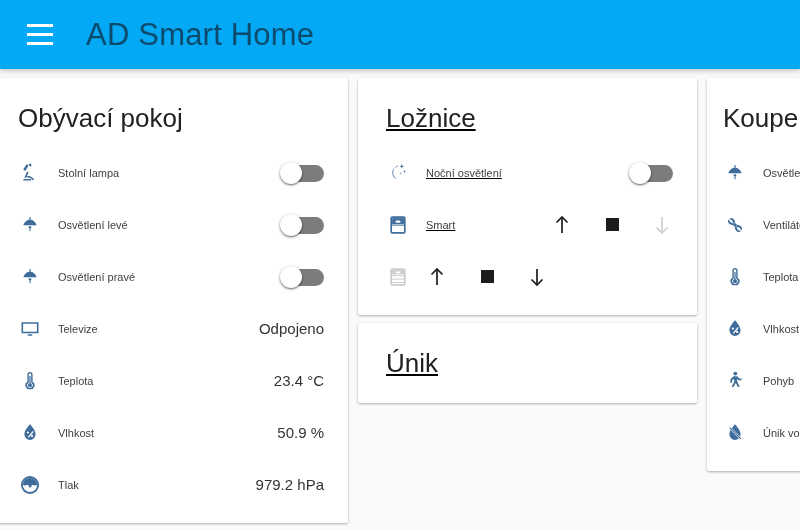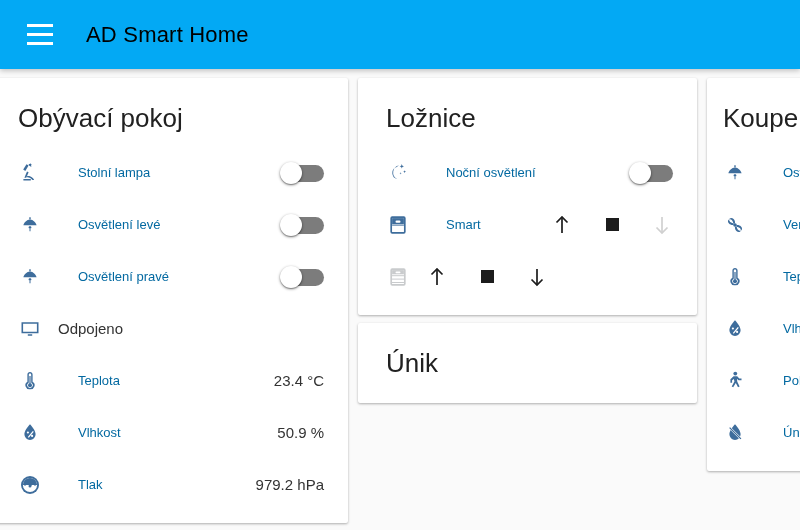--- a/index.html
+++ b/index.html
@@ -21,28 +21,28 @@
   }
   .menu-btn {
     width: 48px; height: 48px; margin-left: 16px;
     display: flex; flex-direction: column; justify-content: center; align-items: center;
     cursor: pointer;
   }
   .menu-btn i {
     display: block; width: 26px; height: 3px; background: #ffffff; margin: 3px 0; border-radius: 0;
   }
   .app-title {
-    color: #000000; font-size: 22px; margin-left: 22px; letter-spacing: .2px;
+    color: #0c4a6e; font-size: 31px; margin-left: 22px; letter-spacing: .2px;
     white-space: nowrap;
   }
 
   
   .column { position: absolute; top: 78px; }
   .col-1 { left: -10px; width: 358px; }
-  .col-2 { left: 358px; width: 339px; }
+  .col-2 { left: 358px; width: 339px; text-decoration: underline; }
   .col-3 { left: 707px; width: 180px; }
 
   .card {
     background: #ffffff;
     border-radius: 2px;
     box-shadow: 0 1px 3px rgba(0,0,0,0.20), 0 1px 2px rgba(0,0,0,0.12);
     margin-bottom: 8px;
     padding: 0 0 12px 0;
     overflow: hidden;
   }
@@ -56,23 +56,22 @@
     height: 52px;
     display: flex; align-items: center;
     padding: 0 24px 0 28px;
     box-sizing: border-box;
     white-space: nowrap;
   }
   .col-3 .row { padding: 0 10px 0 16px; }
 
   .row .ico { width: 40px; flex: 0 0 40px; display: flex; align-items: center; justify-content: flex-start; }
   .row .label {
-    font-size: 13px; color: #0369a1; flex: 1 1 auto;
+    font-size: 11px; color: #404040; flex: 1 1 auto;
     overflow: hidden;
-    margin-left: 20px;
   }
   .row .value { font-size: 15px; color: #333333; text-align: left; }
 
   
   .switch { position: relative; width: 44px; height: 22px; flex: 0 0 44px; cursor: pointer; }
   .switch .track {
     position: absolute; left: 6px; top: 3px; width: 38px; height: 17px;
     background: #7c7c7c; border-radius: 9px;
   }
   .switch .knob {
@@ -149,20 +148,21 @@
           <span class="knob"></span>
         </span>
       </div>
 
       <div class="row">
         <span class="ico">
           <svg class="ic" width="24" height="24" viewBox="0 0 24 24">
               <path class="blue" d="M3.5 5.2h17v11.1h-17zM5.1 6.8v7.9h13.8V6.8zM9.8 17.2h4.4v1.6H9.8z"></path>
             </svg>
         </span>
+        <span class="label">Televize</span>
         <span class="value">Odpojeno</span>
       </div>
 
       <div class="row">
         <span class="ico">
           <svg class="ic" width="24" height="24" viewBox="0 0 24 24">
               <path class="blue" d="M12 3.1c-1.5 0-2.6 1.1-2.6 2.5v7.1A4.1 4.1 0 0 0 12 20.3a4.1 4.1 0 0 0 2.6-7.6V5.6c0-1.4-1.1-2.5-2.6-2.5zm0 1.4c.7 0 1.2.5 1.2 1.1v8l.4.3a2.7 2.7 0 1 1-3.2 0l.4-.3v-8c0-.6.5-1.1 1.2-1.1z"></path>
               <circle class="blue" cx="12" cy="16.2" r="2"></circle>
               <rect class="blue" x="11.4" y="7" width="1.2" height="8"></rect>
             </svg>

